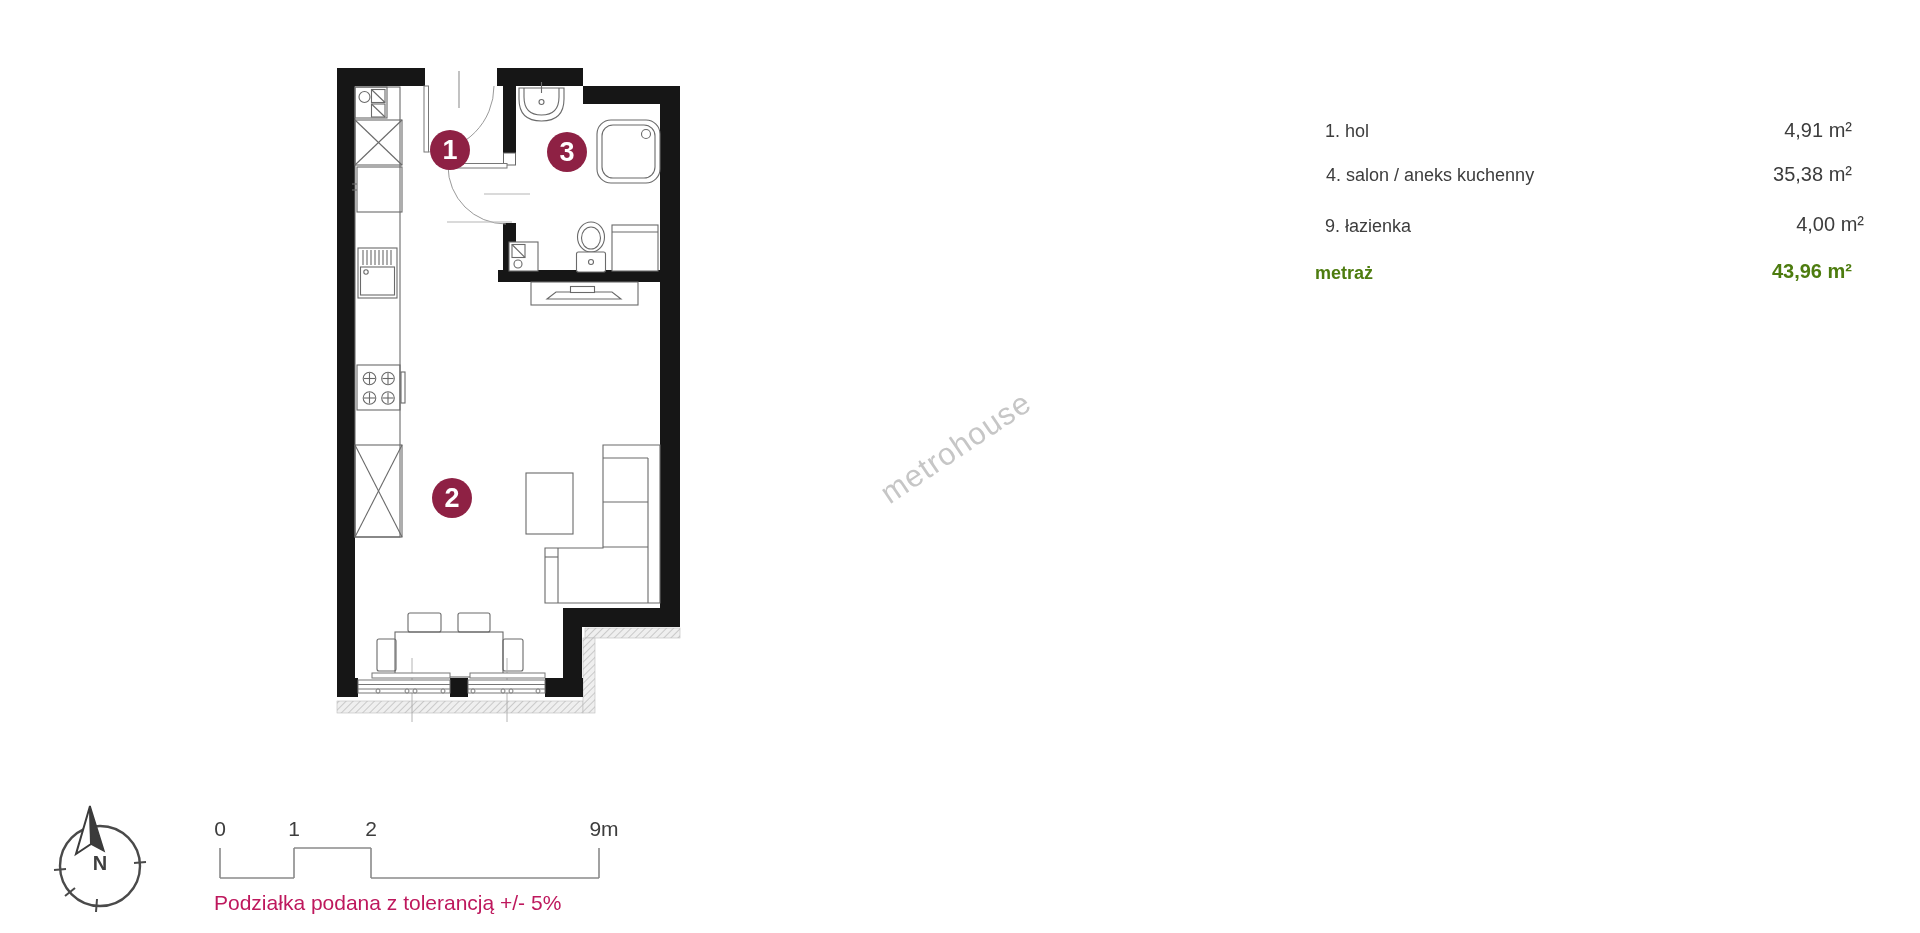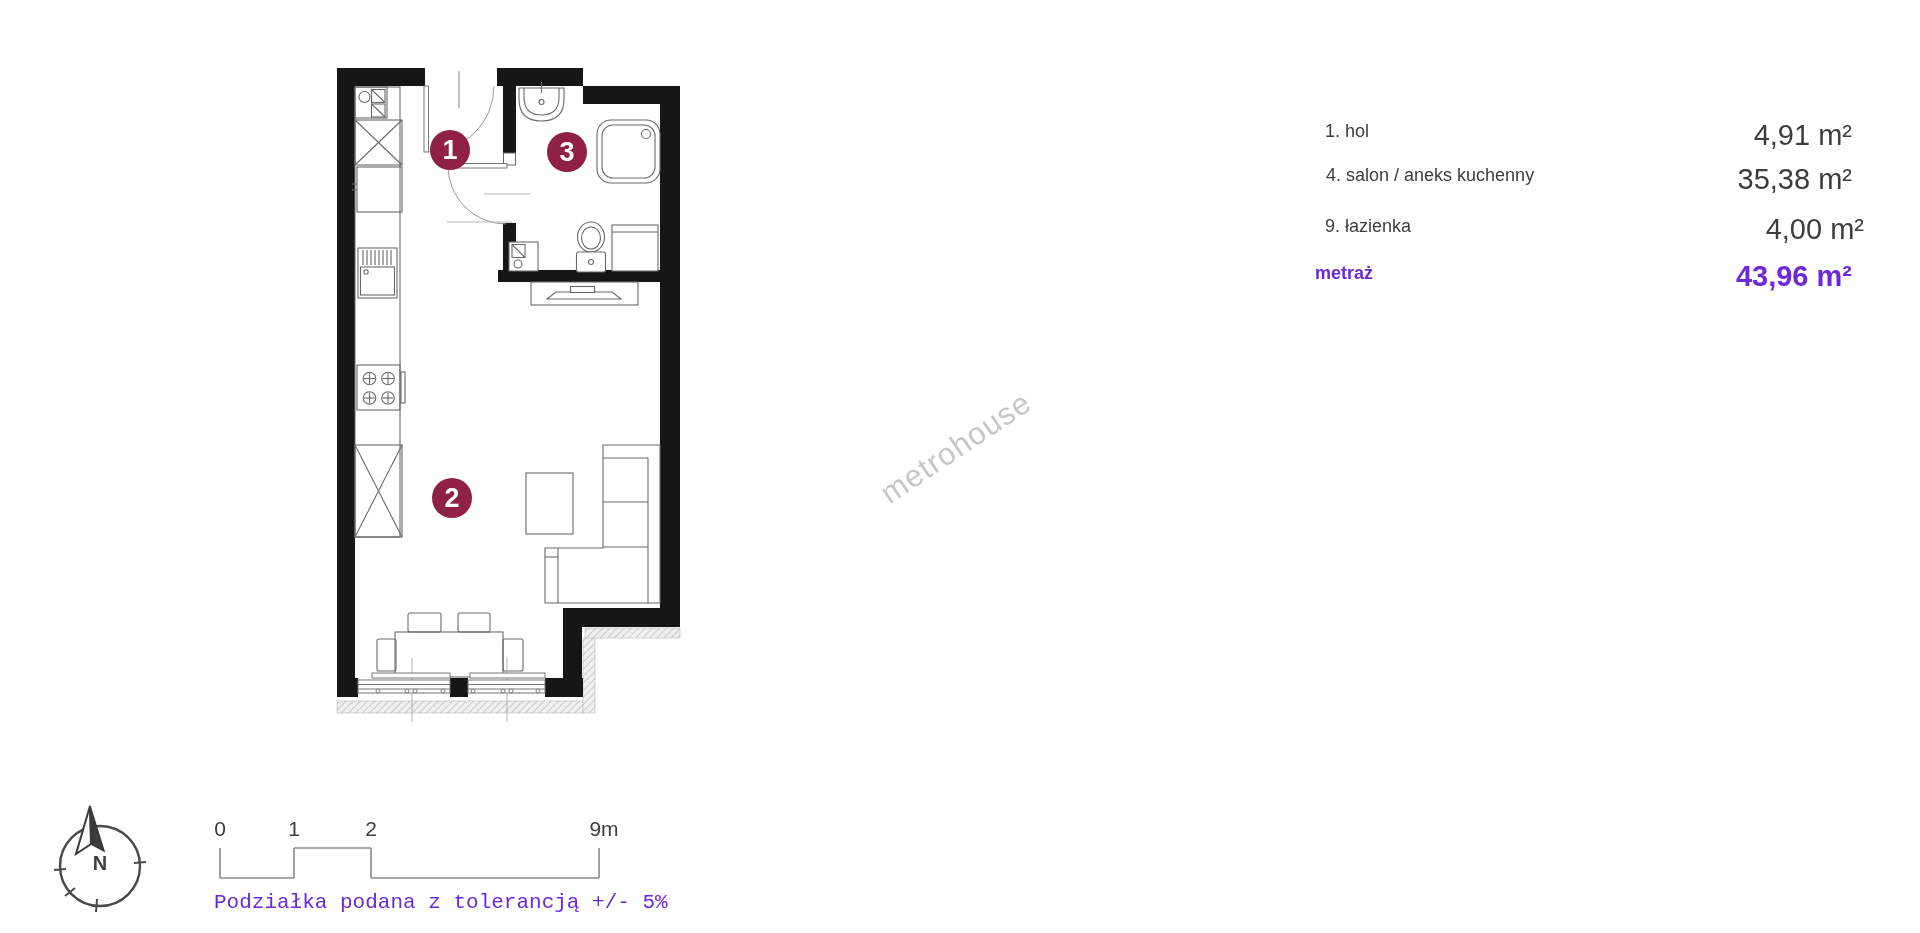--- a/index.html
+++ b/index.html
@@ -6,25 +6,25 @@
   .stage{position:relative;width:1920px;height:933px;background:#ffffff;overflow:hidden;
          font-family:"Liberation Sans", sans-serif;}
   .abs{position:absolute;}
   svg{display:block;}
   
   .marker{position:absolute;width:40px;height:40px;border-radius:50%;
           background:#8E2144;color:#ffffff;font-weight:bold;font-size:27px;
           line-height:40px;text-align:center;}
   
   .lg-label{position:absolute;font-size:18px;color:#3d3d3d;white-space:nowrap;}
-  .lg-value{position:absolute;font-size:29px;color:#3d3d3d;white-space:nowrap;text-align:right;}
-  .lg-bold{font-weight:bold;color:#6d28d9;}
+  .lg-value{position:absolute;font-size:20px;color:#3d3d3d;white-space:nowrap;text-align:right;}
+  .lg-bold{font-weight:bold;color:#4d7c0f;}
   
   .scale-num{position:absolute;font-size:21px;color:#3d3d3d;transform:translateX(-50%);}
-  .scale-caption{position:absolute;font-size:21px;color:#6d28d9;white-space:nowrap;font-family:Liberation Mono, monospace;}
+  .scale-caption{position:absolute;font-size:21px;color:#be185d;white-space:nowrap;}
   .north-letter{position:absolute;font-size:20px;font-weight:bold;color:#3f3f3f;
                 width:24px;text-align:center;}
   
   .watermark{position:absolute;left:866px;top:430px;width:180px;text-align:center;
              font-size:31px;color:#c6c6c6;letter-spacing:1px;
              transform:rotate(-34deg);transform-origin:center;}
 </style>
 </head>
 <body>
 

